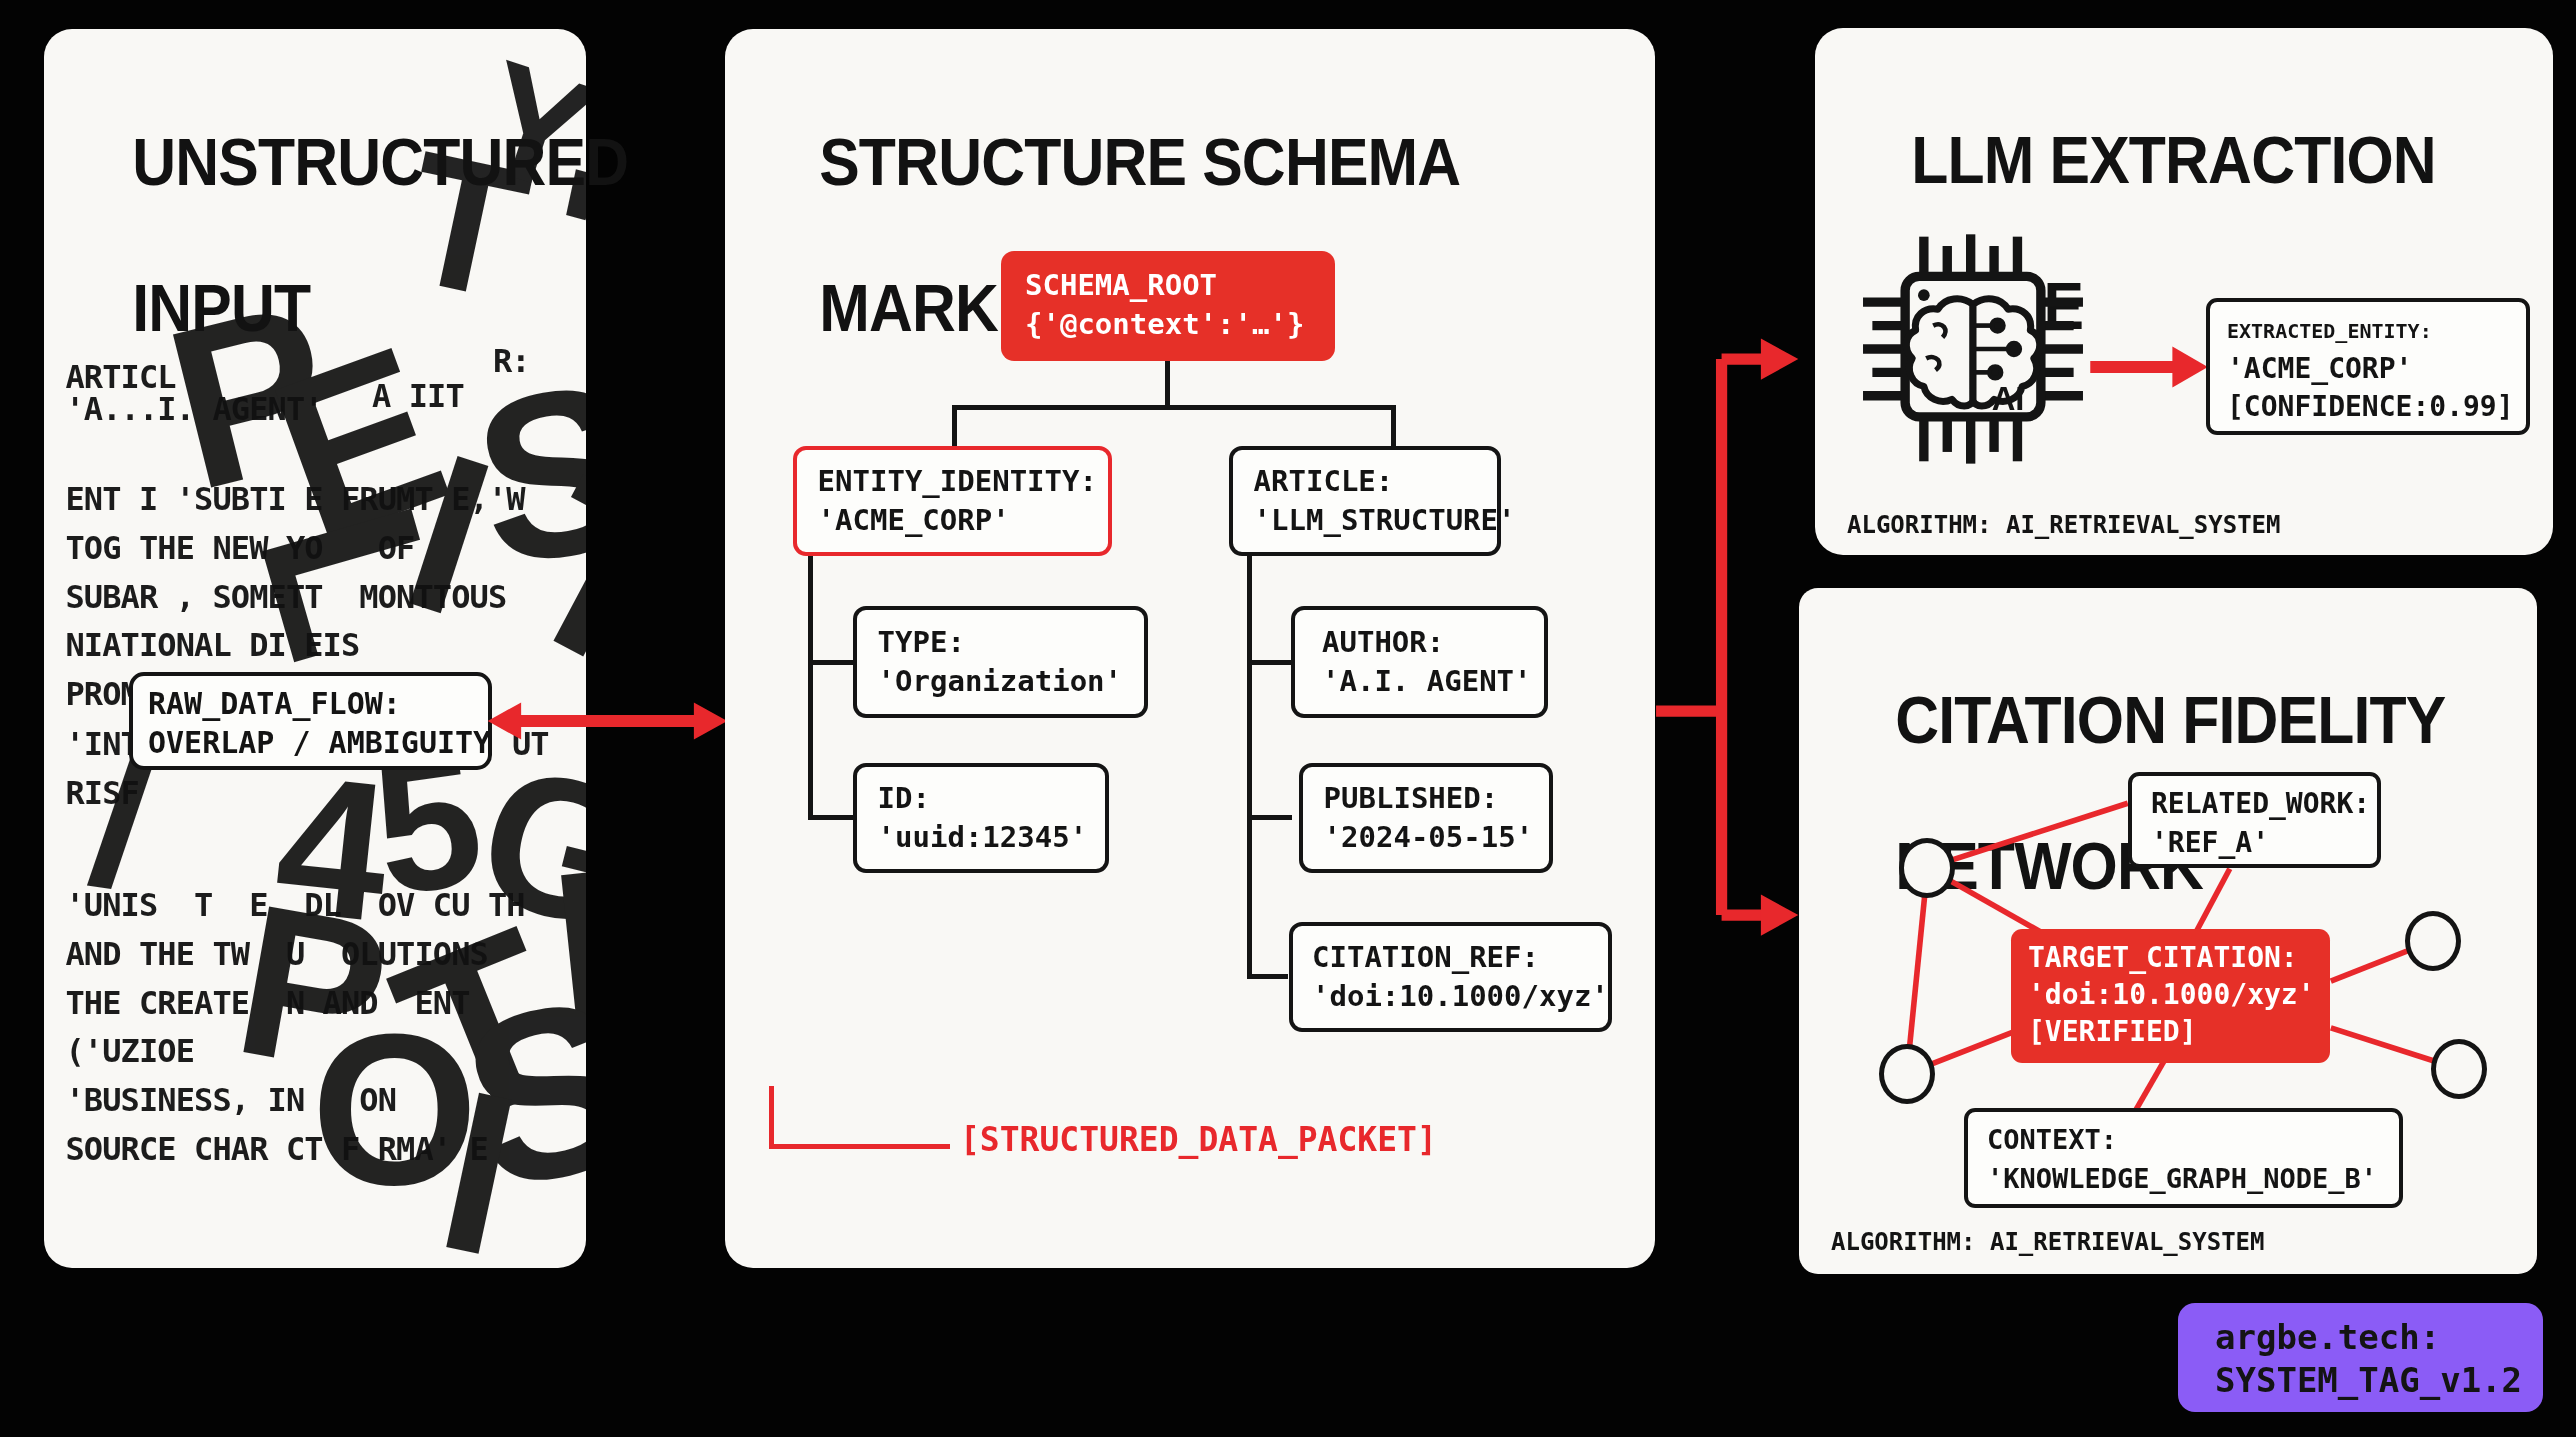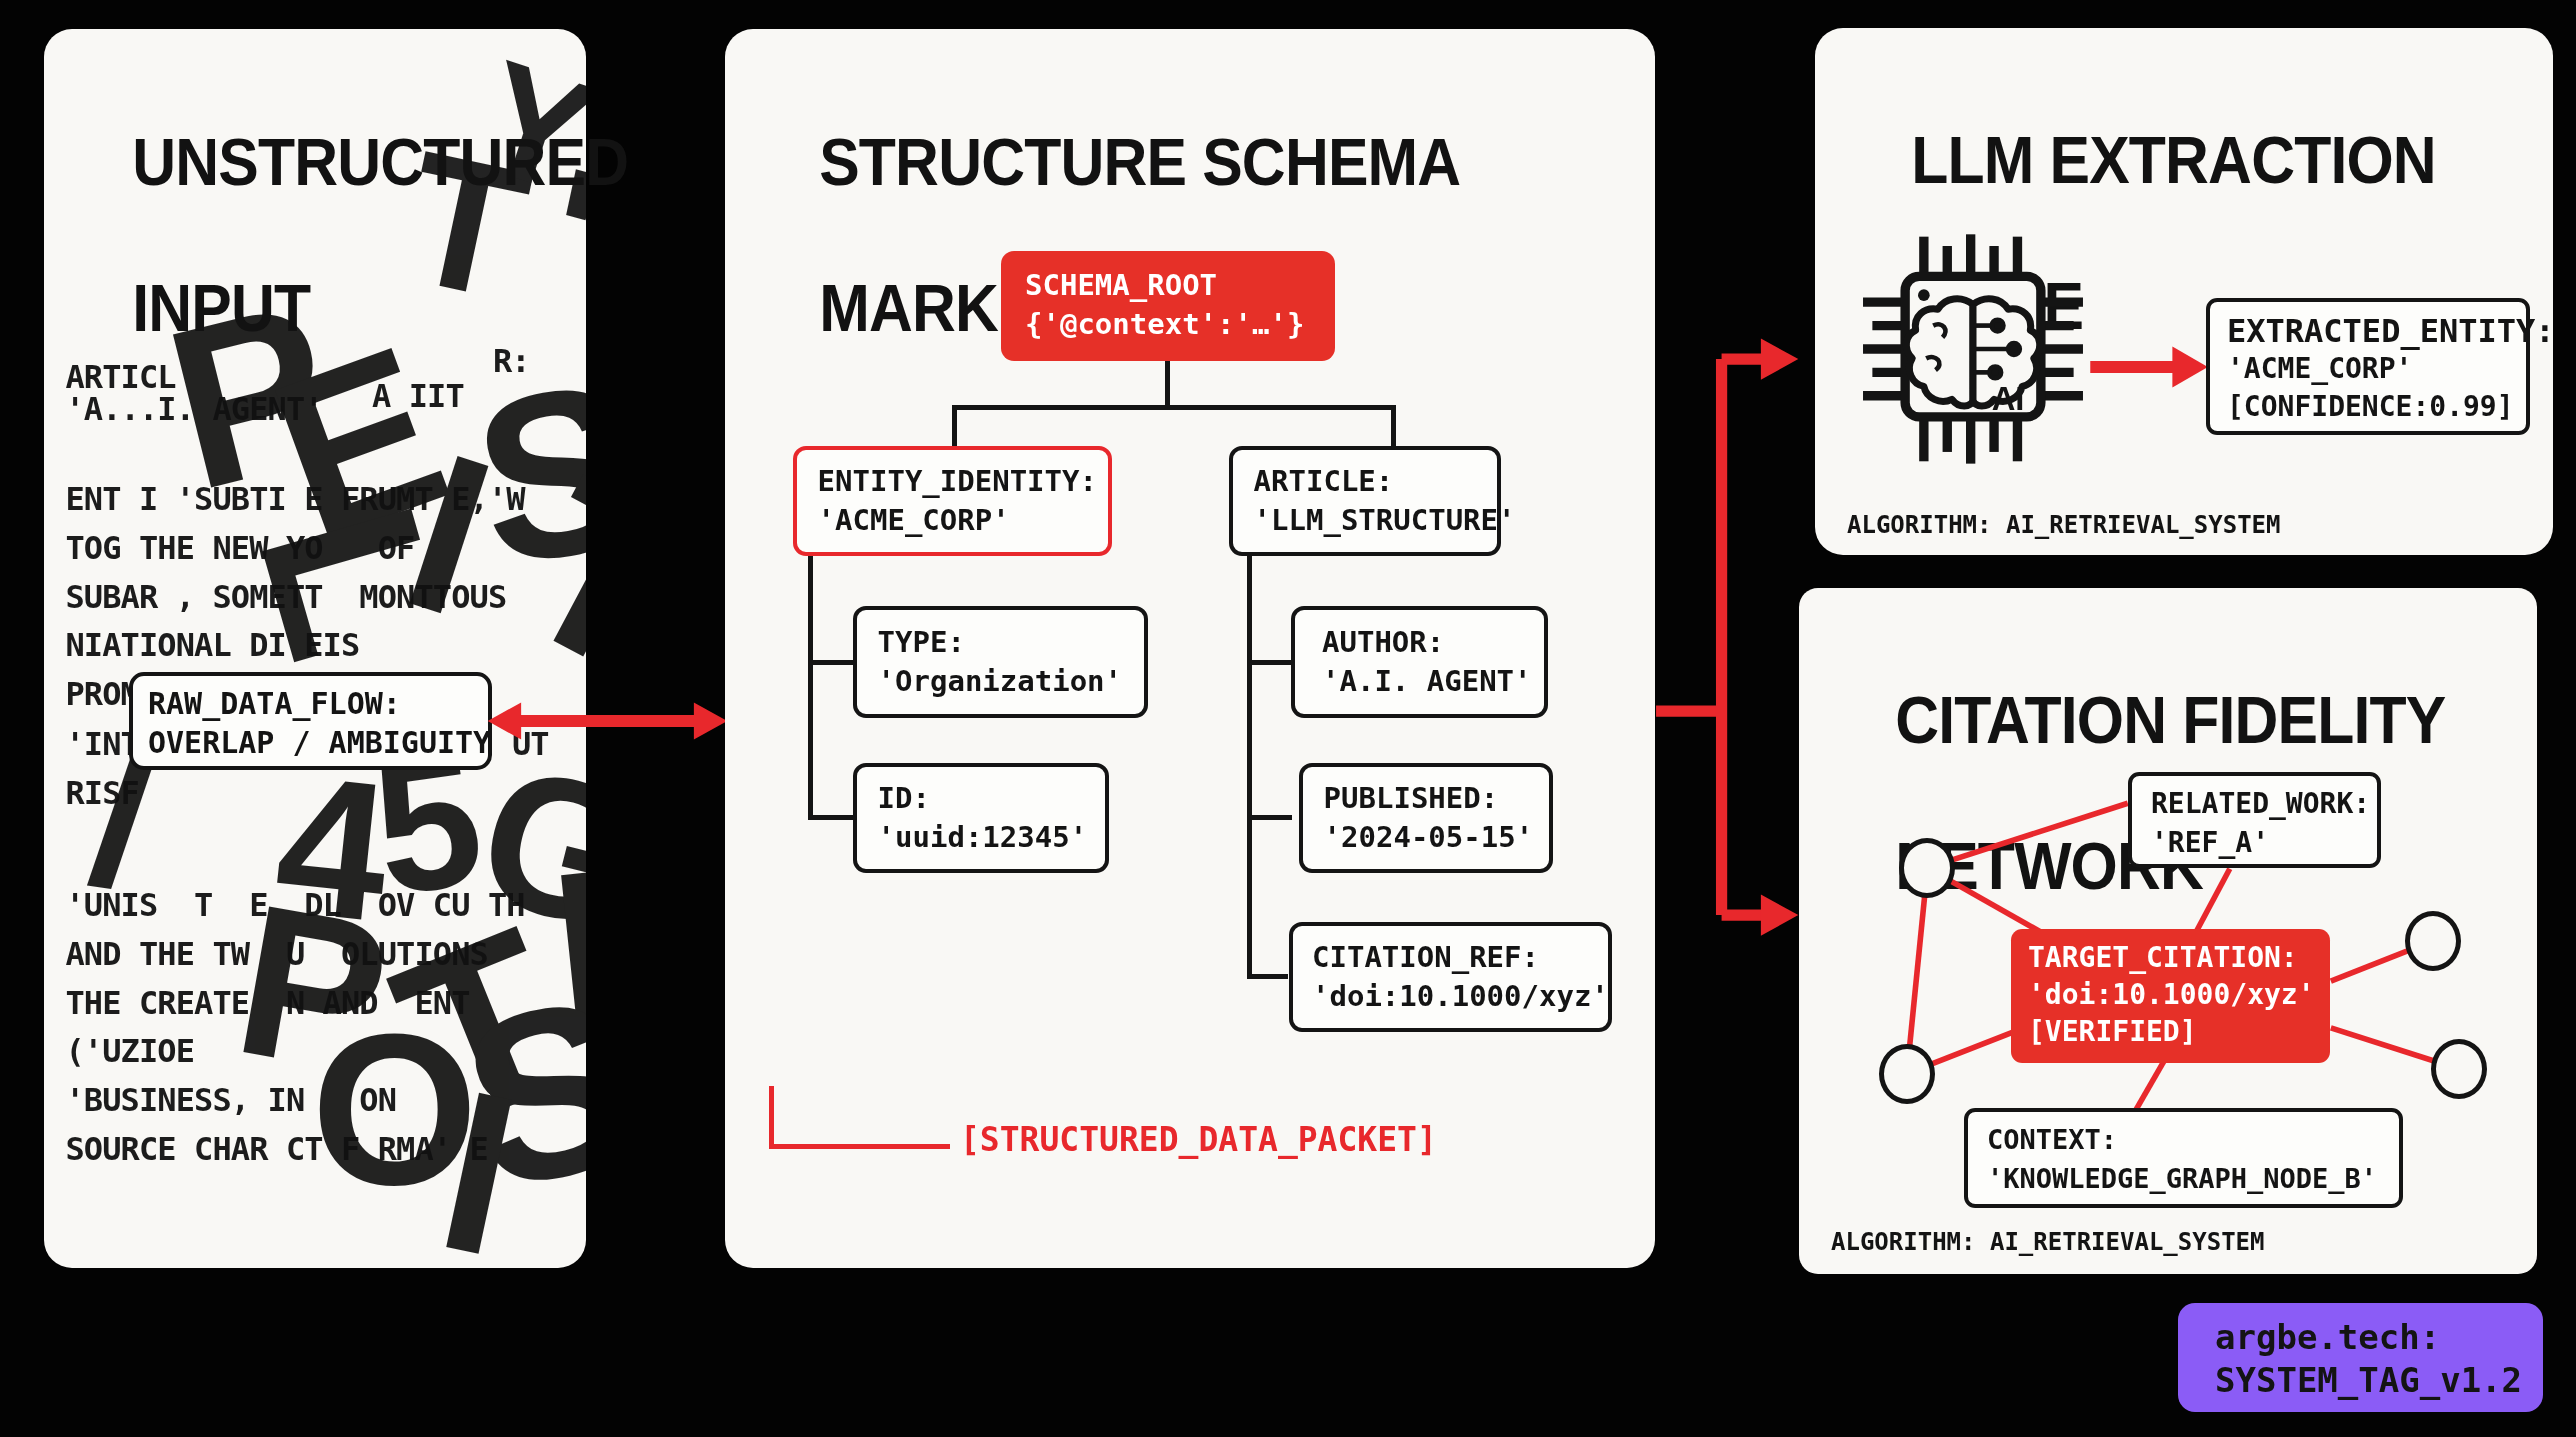--- a/index.html
+++ b/index.html
@@ -202,21 +202,21 @@
     </g>
     <text x="116" y="156" font-family="Liberation Sans,sans-serif" font-weight="700" font-size="28" fill="#141414">AI</text>
   </svg>
 
   <svg style="left:275px;top:311px;" width="120" height="56" viewBox="0 0 128 60">
     <line x1="0" y1="30" x2="100" y2="30" stroke="#e8282c" stroke-width="13"></line>
     <polygon points="126,30 88,8 88,52" fill="#e8282c"></polygon>
   </svg>
 
   <div class="nodebox" style="left:391px;top:270px;width:324px;height:137px;padding:10.3px 0 0 17px;border-radius:11.2px;">
-    <span class="l" style="font-size:32px;line-height:38px">EXTRACTED_ENTITY:</span>
+    <span class="l" style="font-size:20px;line-height:38px">EXTRACTED_ENTITY:</span>
     <span class="l" style="font-size:28px;line-height:38px">'ACME_CORP'</span>
     <span class="l" style="font-size:28px;line-height:38px">[CONFIDENCE:0.99]</span>
   </div>
 
   <div class="algo" style="left:32px;top:483px;">ALGORITHM: AI_RETRIEVAL_SYSTEM</div>
 </div>
 
 <div class="panel" style="left:1799px;top:588px;width:738px;height:686px;border-radius:19px;">
   <div class="ptitle" style="left:32px;top:22.5px;">
     <span>CITATION FIDELITY</span><br>

